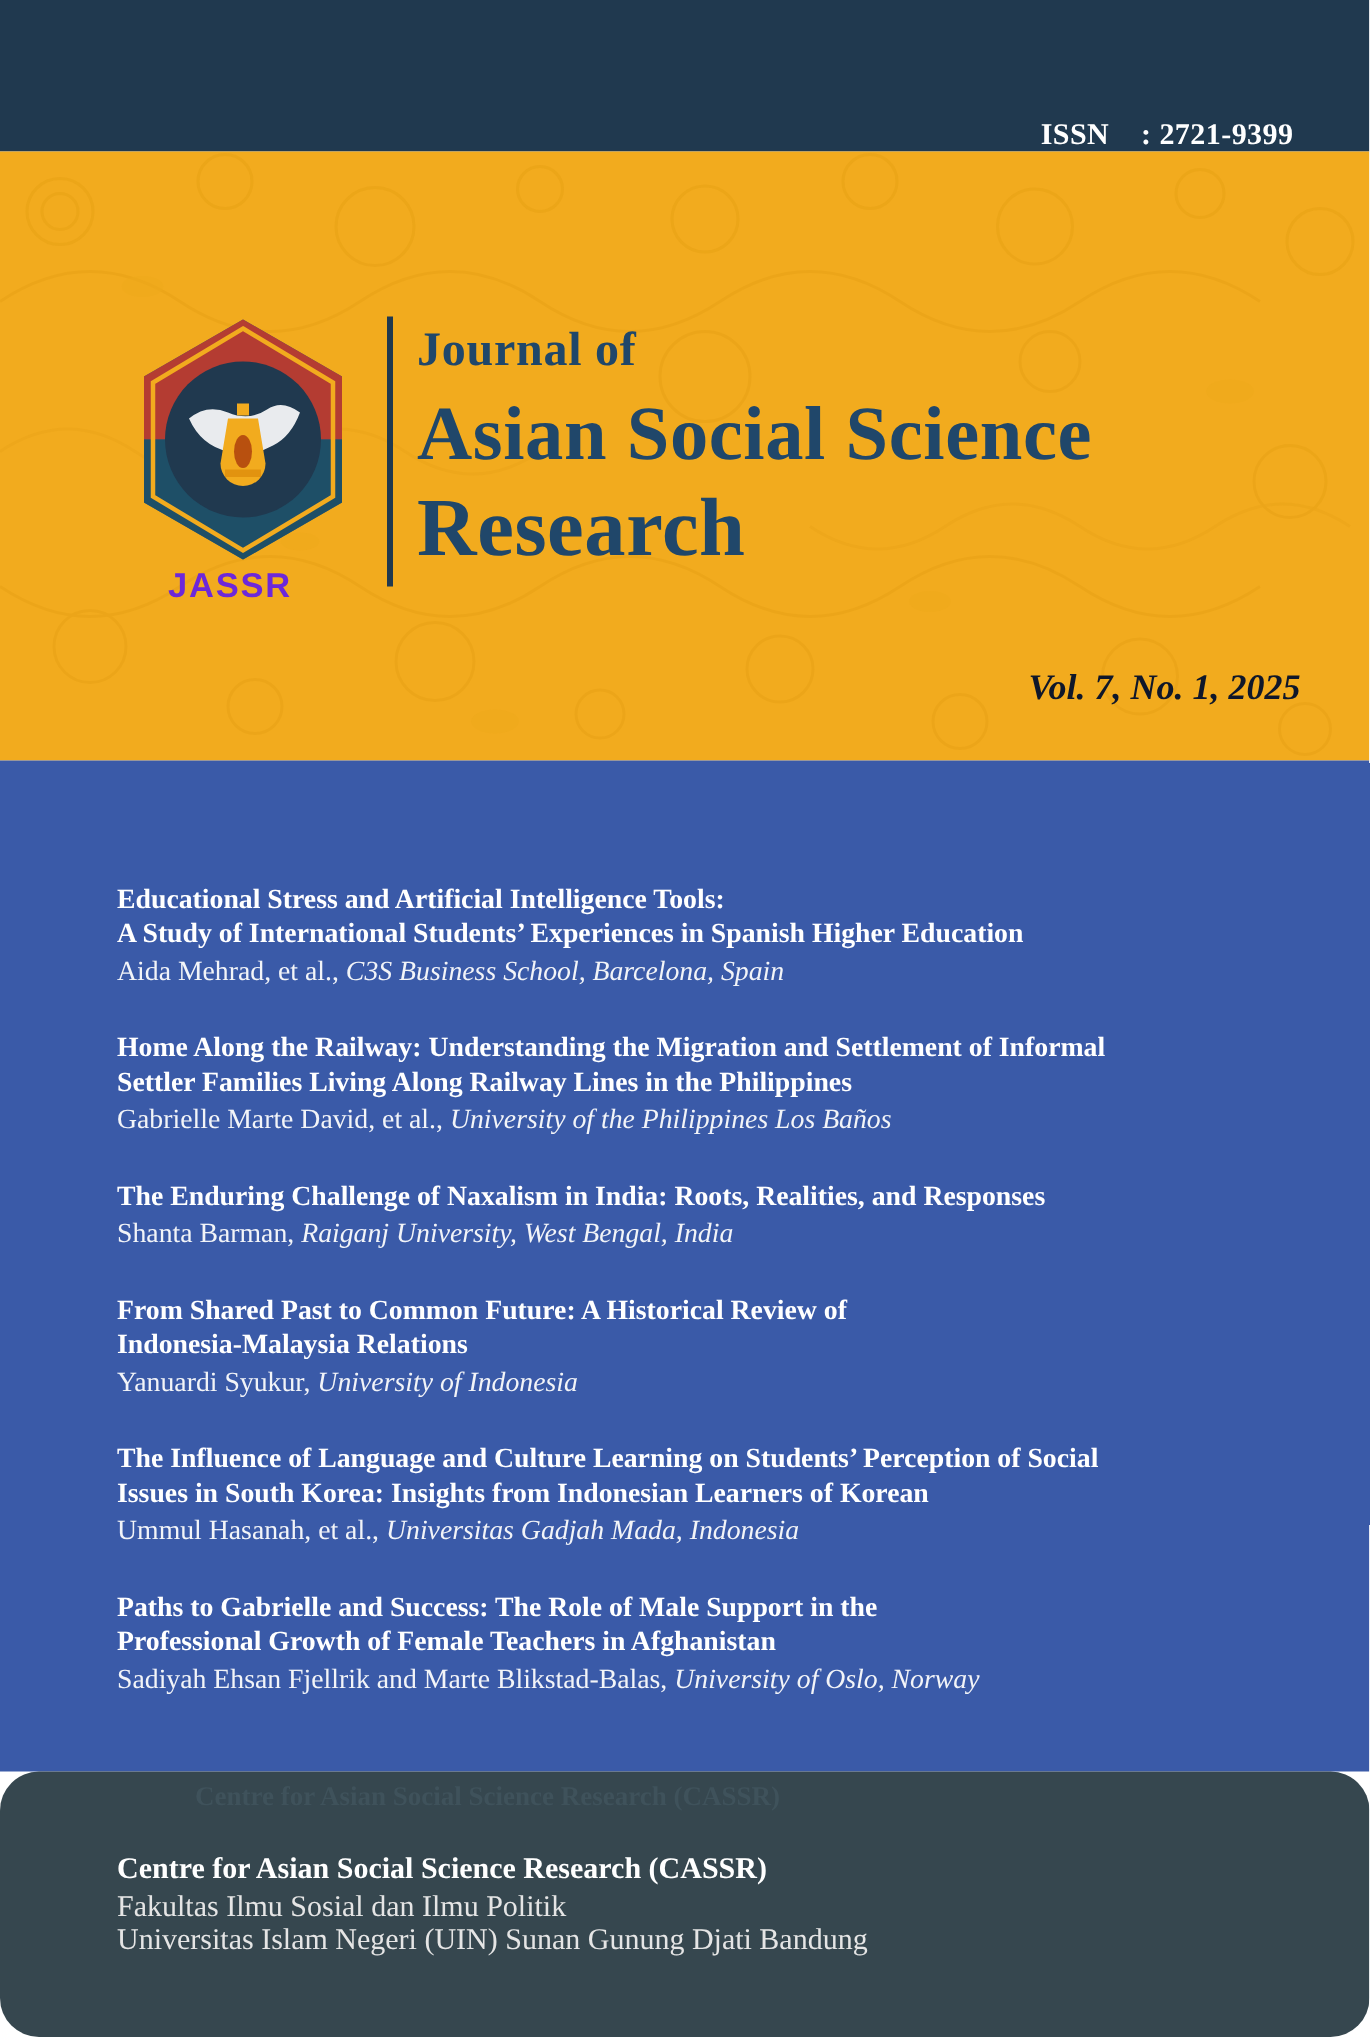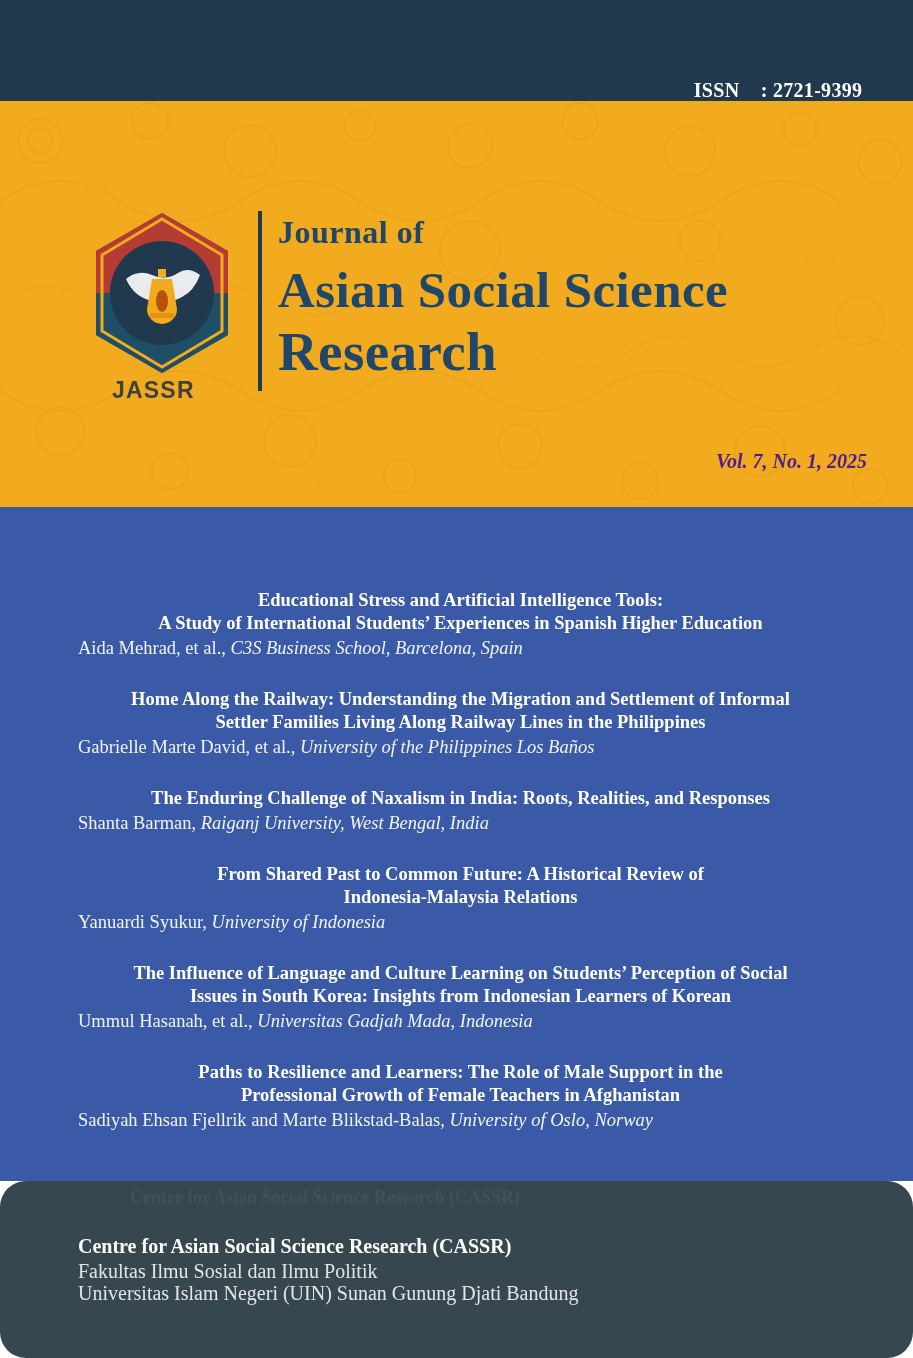--- a/index.html
+++ b/index.html
@@ -72,21 +72,21 @@
     width: 168px;
     height: 168px;
   }
   .jassr-label {
     position: absolute;
     left: 34px;
     top: 168px;
     font-family: "Liberation Sans", sans-serif;
     font-weight: bold;
     font-size: 23px;
-    color: #404040;
+    color: #6d28d9;
     letter-spacing: 1.2px;
   }
 
   .title-divider {
     position: absolute;
     left: 258px;
     top: 110px;
     width: 4px;
     height: 180px;
     background: #20394f;
@@ -118,22 +118,22 @@
     line-height: 62px;
     letter-spacing: 0.4px;
   }
   .volume {
     position: absolute;
     right: 46px;
     bottom: 34px;
     font-family: "Liberation Serif", serif;
     font-weight: bold;
     font-style: italic;
-    font-size: 20px;
-    color: #4c1d95;
+    font-size: 24px;
+    color: #0f172a;
   }
 
   
   .contents {
     position: absolute;
     left: 0;
     top: 507px;
     width: 913px;
     height: 674px;
     background: #3a5aa8;
@@ -146,21 +146,20 @@
   }
   .toc-item {
     margin-bottom: 28px;
   }
   .toc-title {
     color: #ffffff;
     font-family: "Liberation Serif", serif;
     font-weight: bold;
     font-size: 18.5px;
     line-height: 23px;
-    text-align: center;
   }
   .toc-authors {
     color: #f2f4f8;
     font-family: "Liberation Serif", serif;
     font-size: 18.5px;
     line-height: 24px;
     margin-top: 1px;
   }
   .toc-authors .aff {
     font-style: italic;
@@ -308,21 +307,21 @@
         <div class="toc-authors"><span>Yanuardi Syukur, </span><span class="aff">University of Indonesia</span></div>
       </div>
 
       <div class="toc-item">
         <div class="toc-title">The Influence of Language and Culture Learning on Students’ Perception of Social</div>
         <div class="toc-title">Issues in South Korea: Insights from Indonesian Learners of Korean</div>
         <div class="toc-authors"><span>Ummul Hasanah, et al., </span><span class="aff">Universitas Gadjah Mada, Indonesia</span></div>
       </div>
 
       <div class="toc-item">
-        <div class="toc-title">Paths to Resilience and Learners: The Role of Male Support in the</div>
+        <div class="toc-title">Paths to Gabrielle and Success: The Role of Male Support in the</div>
         <div class="toc-title">Professional Growth of Female Teachers in Afghanistan</div>
         <div class="toc-authors"><span>Sadiyah Ehsan Fjellrik and Marte Blikstad-Balas, </span><span class="aff">University of Oslo, Norway</span></div>
       </div>
 
     </div>
   </div>
 
   <div class="footer">
     <div class="footer-ghost">Centre for Asian Social Science Research (CASSR)</div>
     <div class="footer-main">

